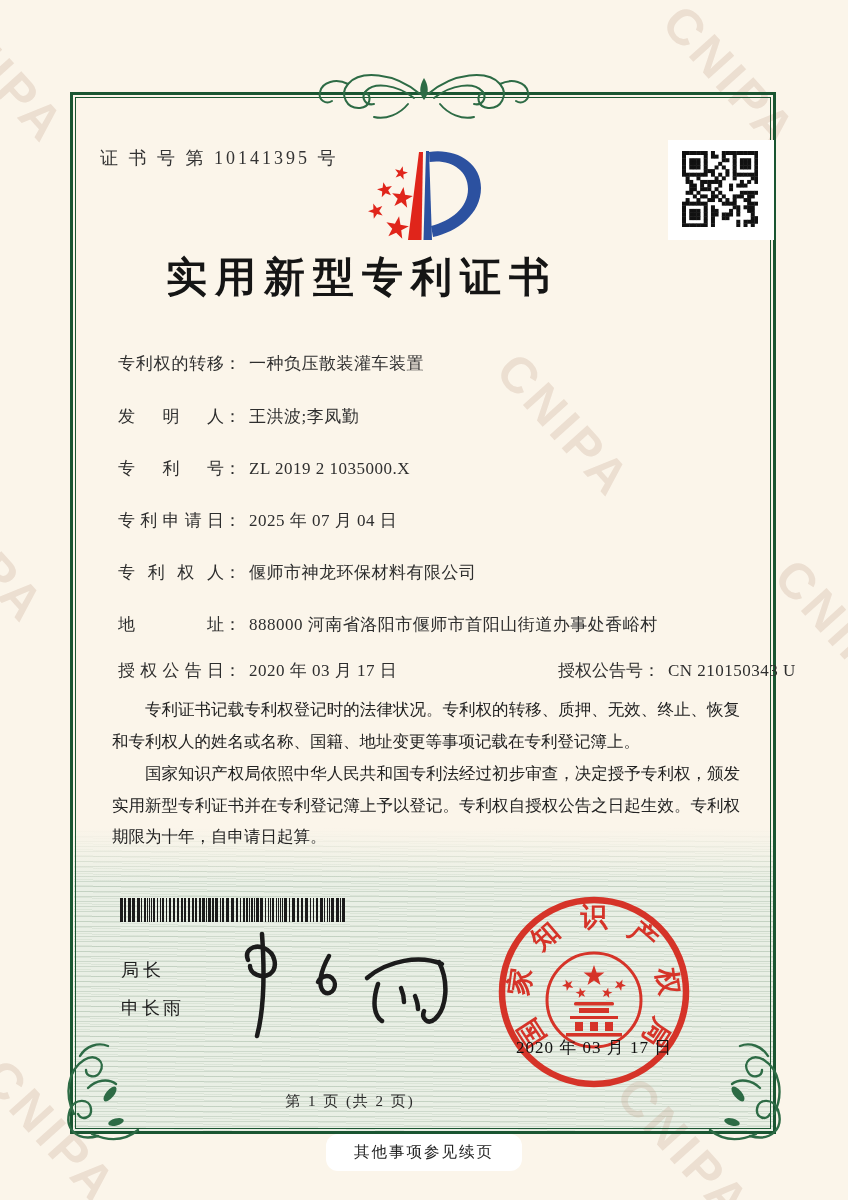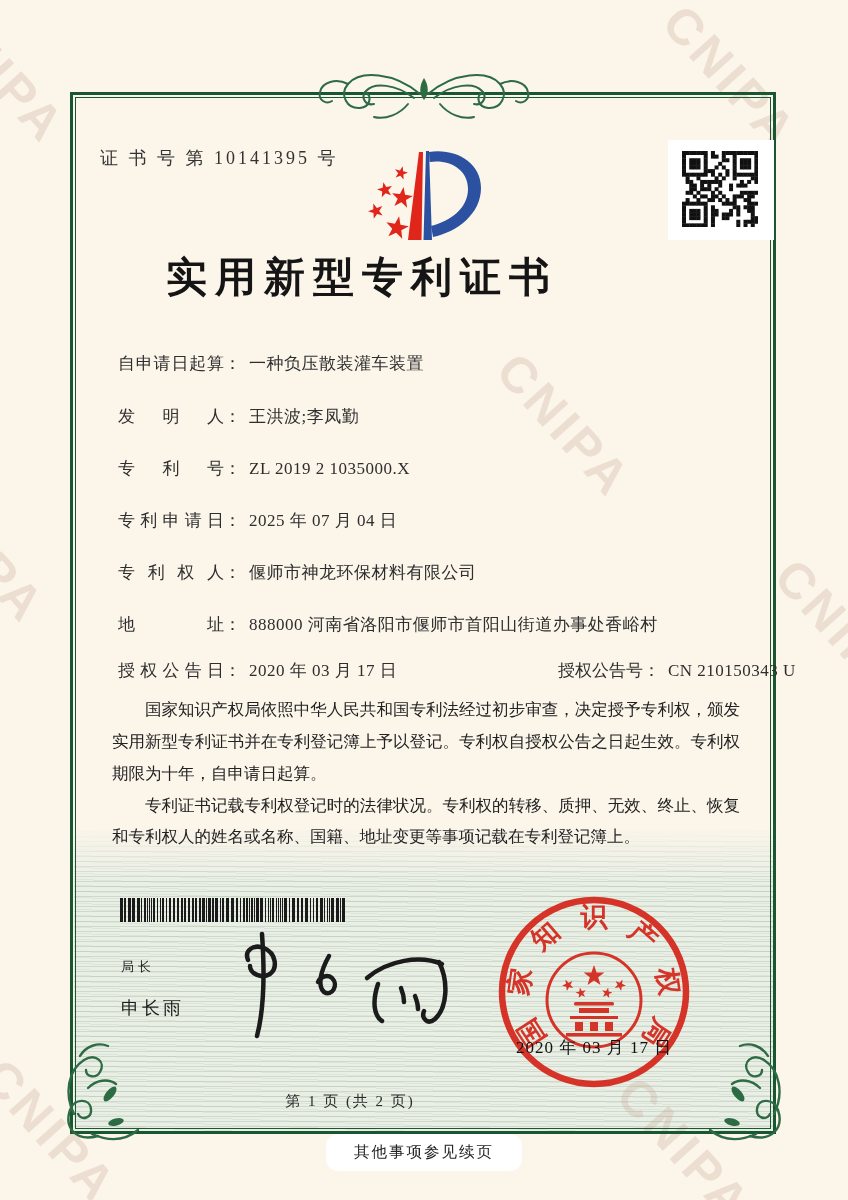--- a/index.html
+++ b/index.html
@@ -53,21 +53,21 @@
   .flabel{display:inline-block;width:106px;text-align:justify;text-align-last:justify;vertical-align:top;}
   .fcolon{display:inline-block;margin-right:8px;}
   .fvalue{letter-spacing:0.5px;}
   .grant-no{position:absolute;left:440px;top:0;}
   .paras{
     position:absolute;left:112px;top:694px;width:628px;
     font-size:16.5px;line-height:1.93;text-align:justify;color:#222;
   }
   .paras p{margin:0;text-indent:2em;}
   .barcode{position:absolute;left:120px;top:898px;}
-  .signer-title{position:absolute;left:121px;top:958px;font-size:13px;letter-spacing:4px;color:#1d1d1d;}
+  .signer-title{position:absolute;left:121px;top:958px;font-size:18px;letter-spacing:4px;color:#1d1d1d;}
   .signer-name{position:absolute;left:121px;top:996px;font-size:18px;letter-spacing:3px;color:#1d1d1d;}
   .signature{position:absolute;left:228px;top:922px;}
   .seal{position:absolute;left:489px;top:887px;}
   .seal-char{font-size:27px;font-weight:bold;fill:#d5261b;text-anchor:middle;dominant-baseline:middle;
     font-family:"Liberation Serif","DejaVu Serif",serif;}
   .seal-date{
     position:absolute;left:489px;top:1036px;width:210px;text-align:center;
     font-size:17px;color:#111;letter-spacing:1px;white-space:nowrap;
   }
   .page-no{
@@ -384,21 +384,21 @@
           <rect x="28.95" y="72.38" width="4" height="4"></rect>
           <rect x="54.29" y="72.38" width="4" height="4"></rect>
           <rect x="61.52" y="72.38" width="4" height="4"></rect>
           <rect x="68.76" y="72.38" width="4" height="4"></rect>
         </g>
     </svg>
 
     <div class="doc-title">实用新型专利证书</div>
 
     <div class="field-row" style="top:352px;">
-      <span class="flabel">自申请日起算</span><span class="fcolon">：</span><span class="fvalue">一种负压散装灌车装置</span>
+      <span class="flabel">专利权的转移</span><span class="fcolon">：</span><span class="fvalue">一种负压散装灌车装置</span>
     </div>
     <div class="field-row" style="top:405px;">
       <span class="flabel">发明人</span><span class="fcolon">：</span><span class="fvalue">王洪波;李凤勤</span>
     </div>
     <div class="field-row" style="top:457px;">
       <span class="flabel">专利号</span><span class="fcolon">：</span><span class="fvalue">ZL 2019 2 1035000.X</span>
     </div>
     <div class="field-row" style="top:509px;">
       <span class="flabel">专利申请日</span><span class="fcolon">：</span><span class="fvalue">2025 年 07 月 04 日</span>
     </div>
@@ -412,22 +412,22 @@
     <div class="field-row" style="top:659px;width:630px;">
       <span>
         <span class="flabel">授权公告日</span><span class="fcolon">：</span><span class="fvalue">2020 年 03 月 17 日</span>
       </span>
       <span class="grant-no">
         <span>授权公告号</span><span class="fcolon">：</span><span class="fvalue">CN 210150343 U</span>
       </span>
     </div>
 
     <div class="paras">
+      <p>专利证书记载专利权登记时的法律状况。专利权的转移、质押、无效、终止、恢复和专利权人的姓名或名称、国籍、地址变更等事项记载在专利登记簿上。</p>
       <p>国家知识产权局依照中华人民共和国专利法经过初步审查，决定授予专利权，颁发实用新型专利证书并在专利登记簿上予以登记。专利权自授权公告之日起生效。专利权期限为十年，自申请日起算。</p>
-      <p>专利证书记载专利权登记时的法律状况。专利权的转移、质押、无效、终止、恢复和专利权人的姓名或名称、国籍、地址变更等事项记载在专利登记簿上。</p>
     </div>
 
     <svg class="barcode" width="228" height="24" viewBox="0 0 228 24">
       <g id="barcode-bars" fill="#1a1a1a">
           <rect x="0" y="0" width="3" height="24"></rect>
           <rect x="4" y="0" width="2" height="24"></rect>
           <rect x="8" y="0" width="3" height="24"></rect>
           <rect x="12" y="0" width="3" height="24"></rect>
           <rect x="17" y="0" width="3" height="24"></rect>
           <rect x="21" y="0" width="1" height="24"></rect>

